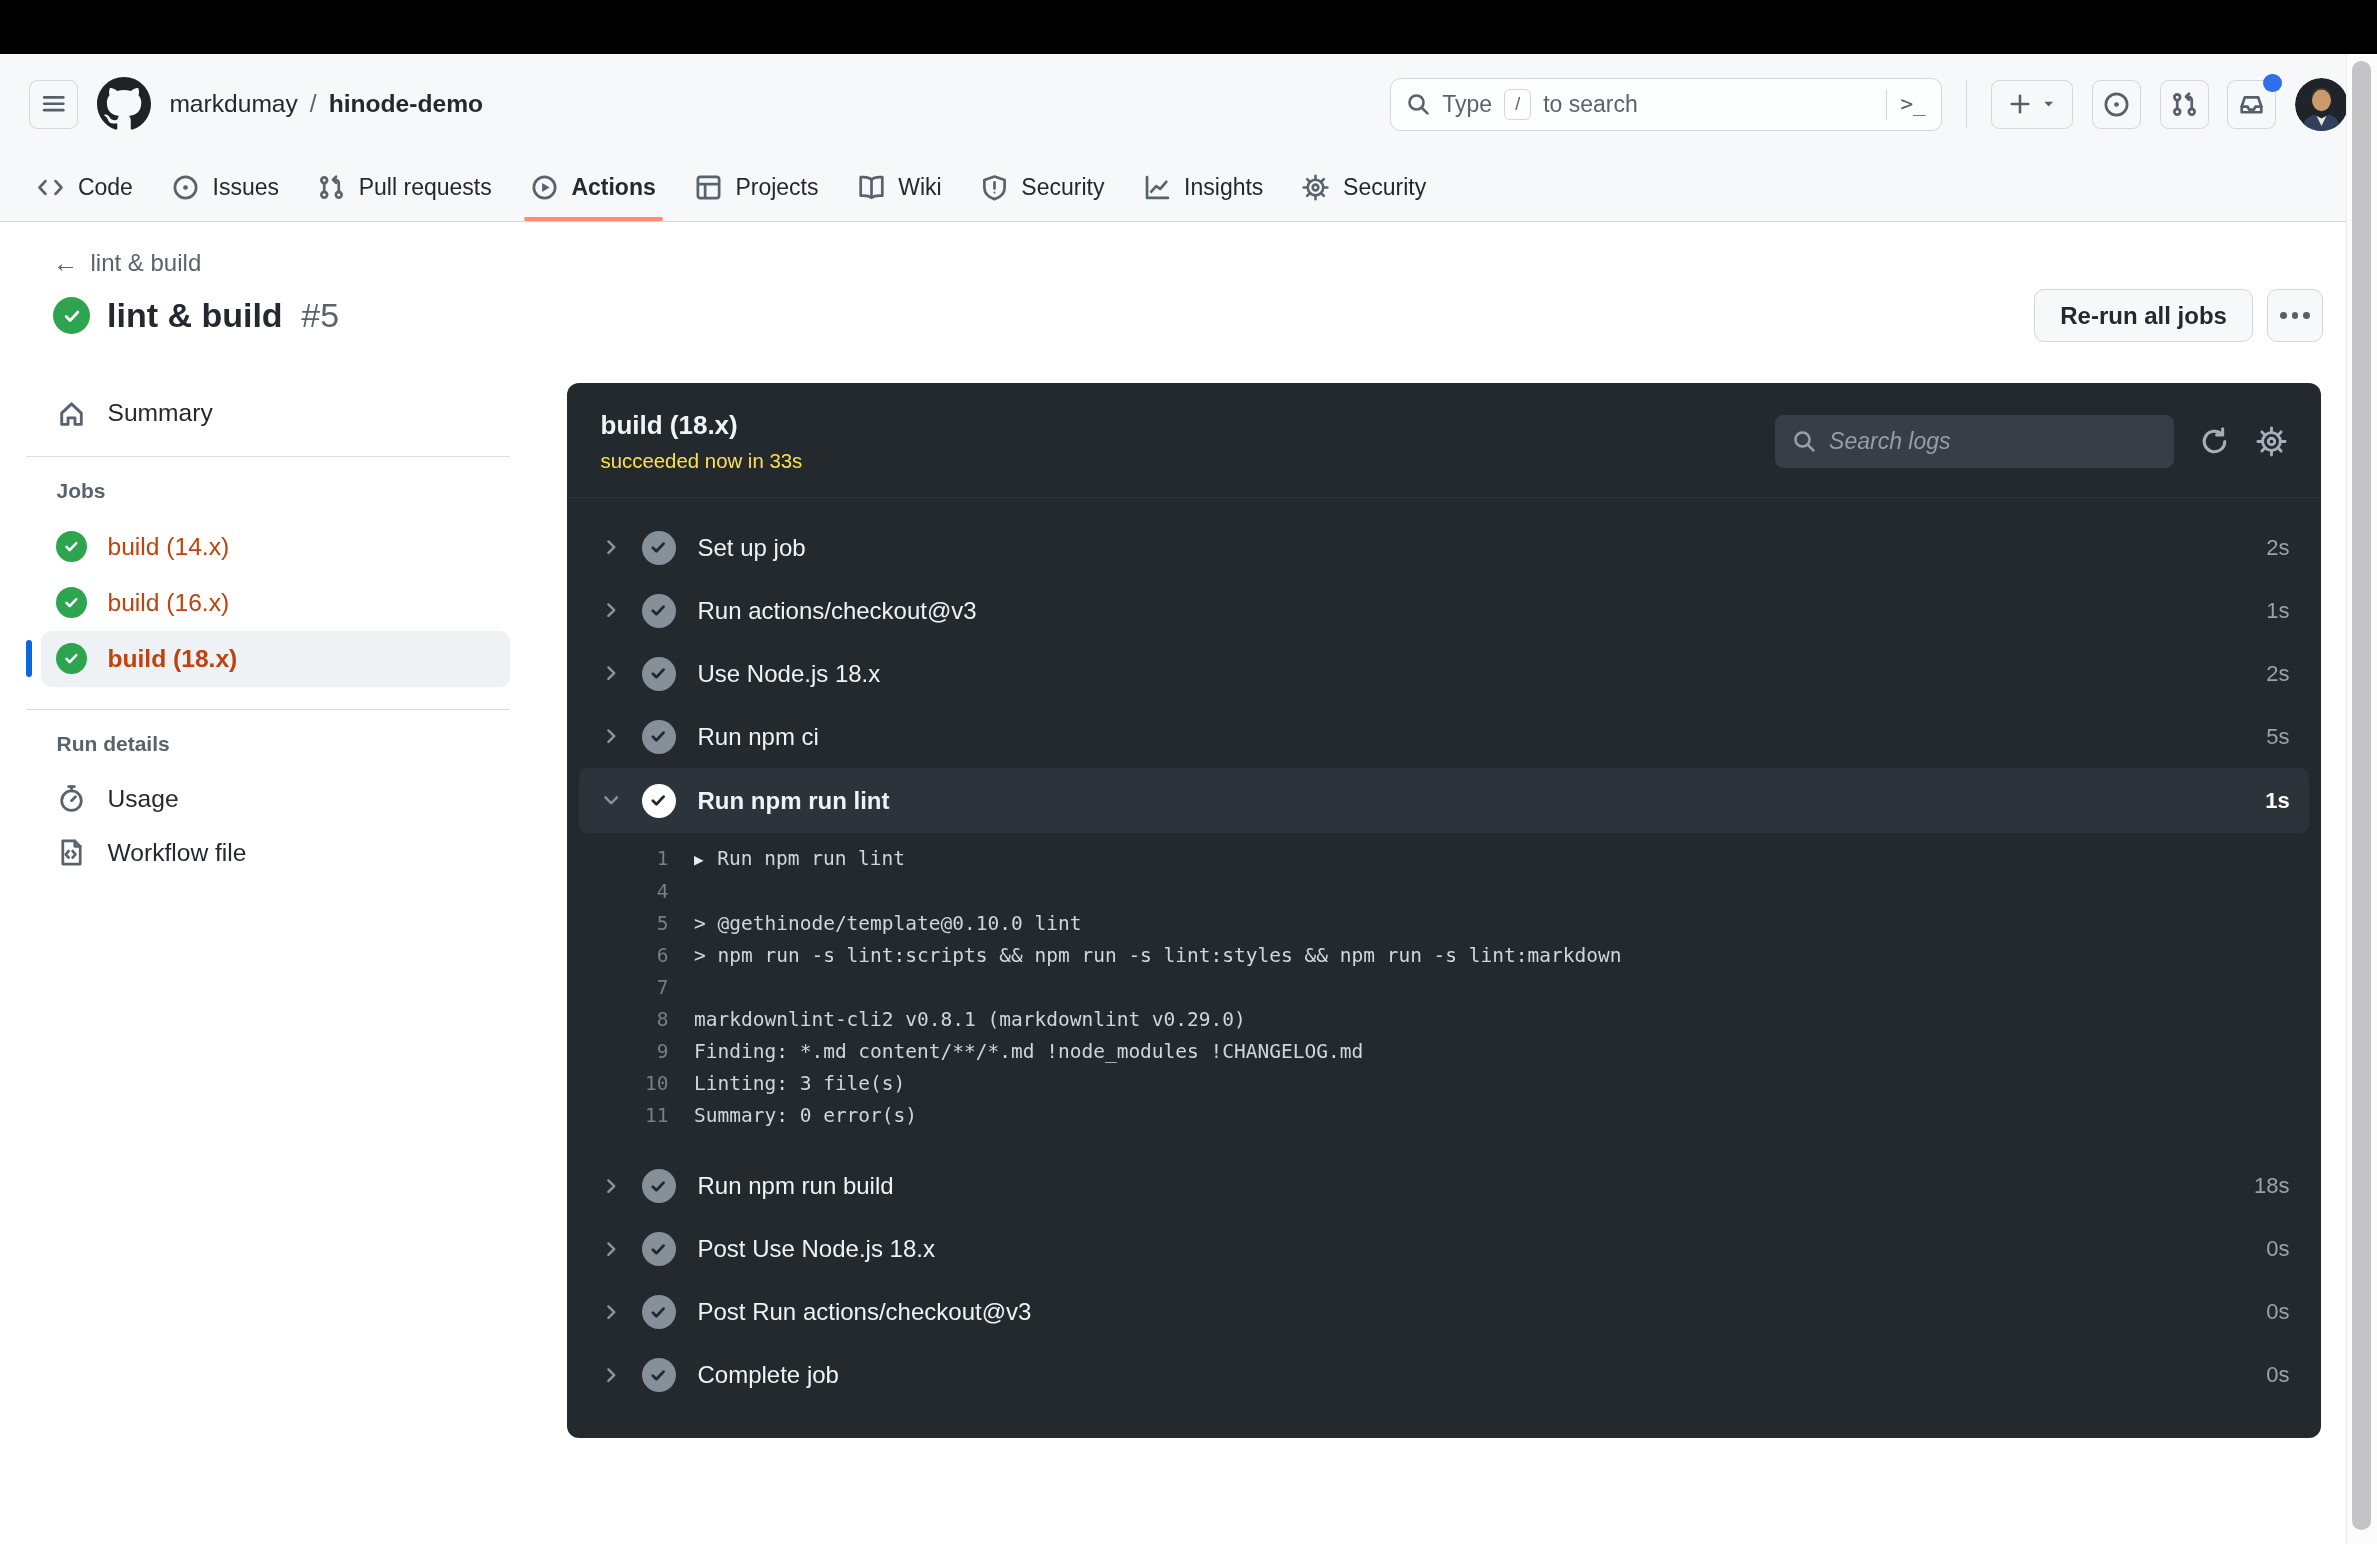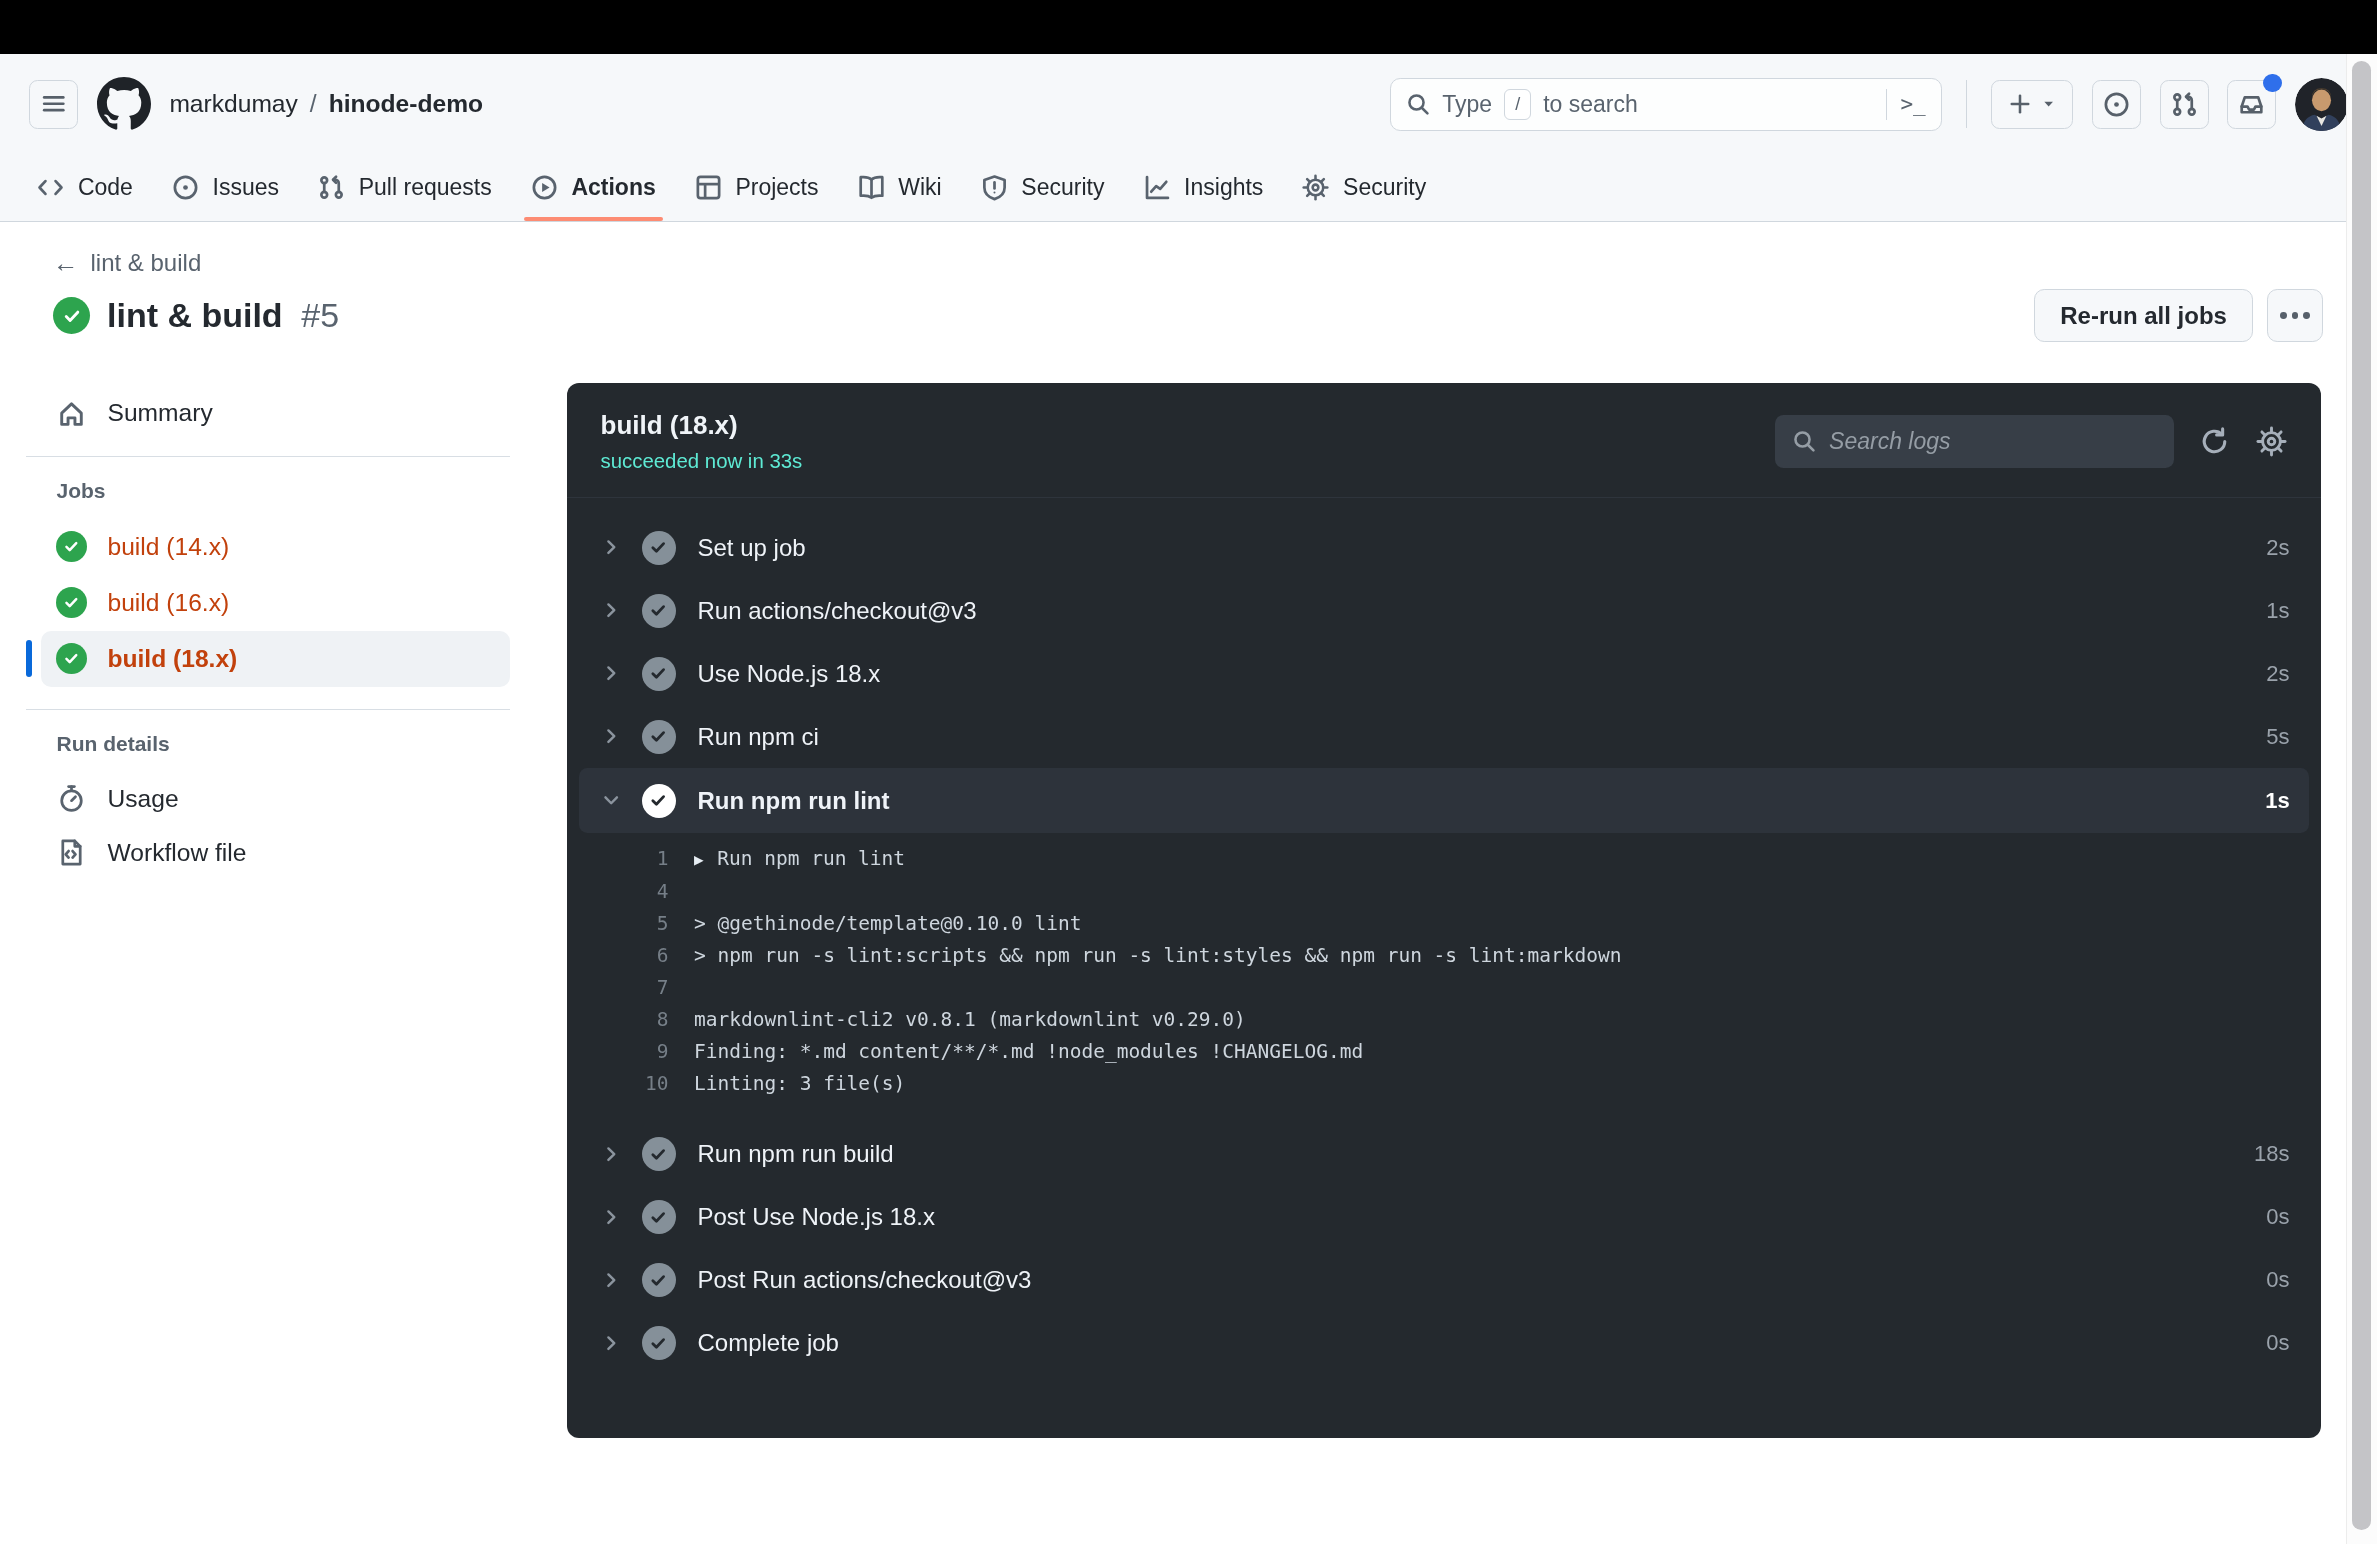--- a/index.html
+++ b/index.html
@@ -117,21 +117,21 @@
   
   .panel {
     width:1754px; height:1055px; margin-left:57px; background:#24292e;
     border-radius:12px; overflow:hidden; color:#eff3f8; flex:none;
   }
   .panel-head {
     display:flex; align-items:center; padding:27px 34px 24px 34px;
     border-bottom:1.7px solid #2e343c;
   }
   .job-title { font-size:26px; font-weight:700; color:#f0f4f8; }
-  .job-status { font-size:20.4px; color:#5eead4; margin-top:8.5px; }
+  .job-status { font-size:20.4px; color:#fde047; margin-top:8.5px; }
   .panel-head-right { margin-left:auto; display:flex; align-items:center; gap:25.5px; }
   .log-search {
     width:399px; height:53px; background:#373e47; border-radius:8.5px;
     display:flex; align-items:center; gap:13.6px; padding:0 17px;
     color:#959da5; font-size:23px;font-style:italic;
   }
   .panel-icon { color:#a6afba; cursor:pointer; }
 
   .steps { padding:18.7px 0 22px; }
   .step-row {
@@ -587,20 +587,24 @@
           <span class="lt"><span class="ltxt">markdownlint-cli2 v0.8.1 (markdownlint v0.29.0)</span></span>
         </div>
           <div class="log-line">
           <span class="ln">9</span>
           <span class="lt"><span class="ltxt">Finding: *.md content/**/*.md !node_modules !CHANGELOG.md</span></span>
         </div>
           <div class="log-line">
           <span class="ln">10</span>
           <span class="lt"><span class="ltxt">Linting: 3 file(s)</span></span>
         </div>
+          <div class="log-line">
+          <span class="ln">11</span>
+          <span class="lt"><span class="ltxt">Summary: 0 error(s)</span></span>
+        </div>
         </div>
         <div class="step-row">
           <span class="chev">
             <svg class="right" width="20.4" height="20.4" viewBox="0 0 16 16" fill="none" stroke="currentColor" stroke-width="1.9" stroke-linecap="round" stroke-linejoin="round">
               <polyline points="5.8,3.5 10.4,8 5.8,12.5"></polyline>
             </svg>
 
           </span>
           <span class="scheck">
             <svg width="20.4" height="20.4" viewBox="0 0 16 16" fill="none" stroke="currentColor" stroke-width="2.2" stroke-linecap="round" stroke-linejoin="round">

